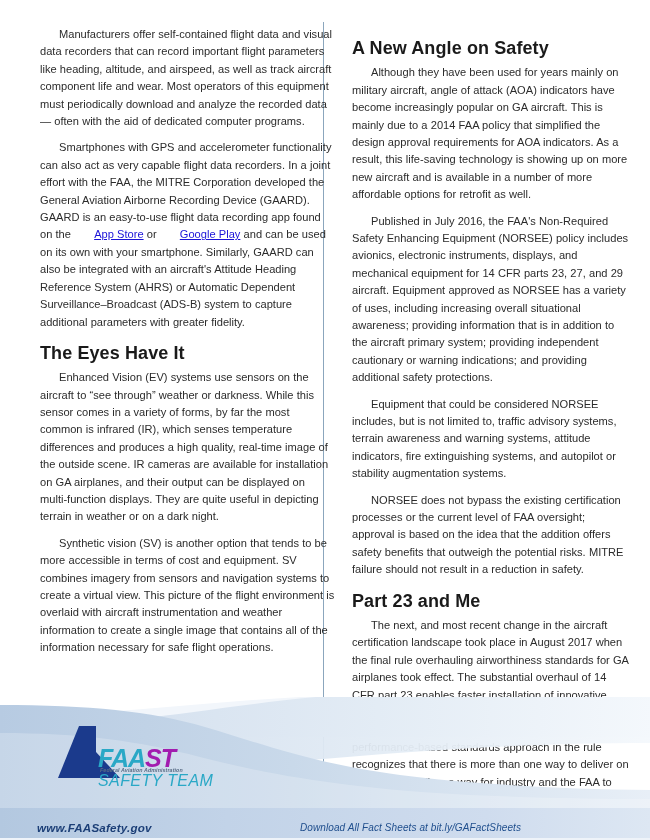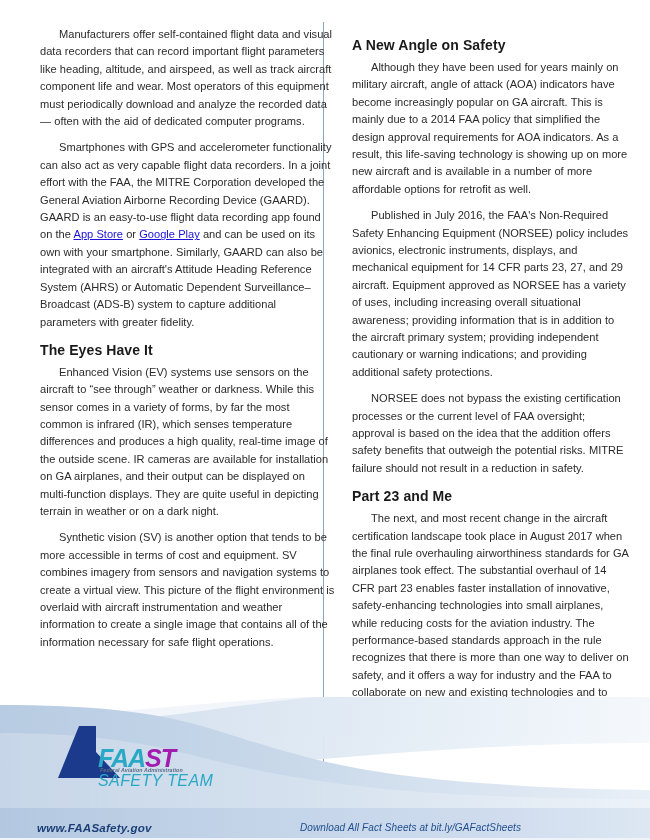--- a/index.html
+++ b/index.html
@@ -36,41 +36,42 @@
 
   
   #divider {
     position:absolute;
     left:323px; top:22px;
     width:1px; height:752px;
     background:#8ba6bd;
   }
 
   h2.sec {
-    font-size:14px;
+    font-size:18px;
     font-weight:bold;
     color:#1a1a1a;
     letter-spacing:.1px;
     margin:10px 0 4px 0;
     line-height:1.35;
   }
 
   p.body {
     font-size:11.1px;
     line-height:17.4px;
     color:#2b2b2b;
     text-indent:19px;
     margin:0 0 9px 0;
     text-align:left;
     word-spacing:.1px;
   }
 
   a.lnk {
     color:#1a12d8;
     text-decoration:underline;
+    margin-left:20px;
   }
 
   
   #footer {
     position:absolute;
     left:0; top:697px;
     width:650px; height:143px;
     overflow:hidden;
   }
 
@@ -153,20 +154,21 @@
         <p class="body">Manufacturers offer self-contained flight data and visual data recorders that can record important flight parameters like heading, altitude, and airspeed, as well as track aircraft component life and wear. Most operators of this equipment must periodically download and analyze the recorded data — often with the aid of dedicated computer programs.</p>
         <p class="body"><span>Smartphones with GPS and accelerometer functionality can also act as very capable flight data recorders. In a joint effort with the FAA, the MITRE Corporation developed the General Aviation Airborne Recording Device (GAARD). GAARD is an easy-to-use flight data recording app found on the </span><a class="lnk" href="#">App Store</a><span> or </span><a class="lnk" href="#">Google Play</a><span> and can be used on its own with your smartphone. Similarly, GAARD can also be integrated with an aircraft's Attitude Heading Reference System (AHRS) or Automatic Dependent Surveillance–Broadcast (ADS-B) system to capture additional parameters with greater fidelity.</span></p>
         <h2 class="sec">The Eyes Have It</h2>
         <p class="body">Enhanced Vision (EV) systems use sensors on the aircraft to “see through” weather or darkness. While this sensor comes in a variety of forms, by far the most common is infrared (IR), which senses temperature differences and produces a high quality, real-time image of the outside scene. IR cameras are available for installation on GA airplanes, and their output can be displayed on multi-function displays. They are quite useful in depicting terrain in weather or on a dark night.</p>
         <p class="body">Synthetic vision (SV) is another option that tends to be more accessible in terms of cost and equipment. SV combines imagery from sensors and navigation systems to create a virtual view. This picture of the flight environment is overlaid with aircraft instrumentation and weather information to create a single image that contains all of the information necessary for safe flight operations.</p>
       </div>
     <div class="col col-right" id="col-right">
         <h2 class="sec">A New Angle on Safety</h2>
         <p class="body">Although they have been used for years mainly on military aircraft, angle of attack (AOA) indicators have become increasingly popular on GA aircraft. This is mainly due to a 2014 FAA policy that simplified the design approval requirements for AOA indicators. As a result, this life-saving technology is showing up on more new aircraft and is available in a number of more affordable options for retrofit as well.</p>
         <p class="body">Published in July 2016, the FAA's Non-Required Safety Enhancing Equipment (NORSEE) policy includes avionics, electronic instruments, displays, and mechanical equipment for 14 CFR parts 23, 27, and 29 aircraft. Equipment approved as NORSEE has a variety of uses, including increasing overall situational awareness; providing information that is in addition to the aircraft primary system; providing independent cautionary or warning indications; and providing additional safety protections.</p>
+        <p class="body">Equipment that could be considered NORSEE includes, but is not limited to, traffic advisory systems, terrain awareness and warning systems, attitude indicators, fire extinguishing systems, and autopilot or stability augmentation systems.</p>
         <p class="body">NORSEE does not bypass the existing certification processes or the current level of FAA oversight; approval is based on the idea that the addition offers safety benefits that outweigh the potential risks. MITRE failure should not result in a reduction in safety.</p>
         <h2 class="sec">Part 23 and Me</h2>
         <p class="body">The next, and most recent change in the aircraft certification landscape took place in August 2017 when the final rule overhauling airworthiness standards for GA airplanes took effect. The substantial overhaul of 14 CFR part 23 enables faster installation of innovative, safety-enhancing technologies into small airplanes, while reducing costs for the aviation industry. The performance-based standards approach in the rule recognizes that there is more than one way to deliver on safety, and it offers a way for industry and the FAA to collaborate on new and existing technologies and to keep pace with evolving aviation designs and concepts.</p>
       </div>
   </div>
 
   <div id="footer">
     <svg width="650" height="143" viewBox="0 0 650 143" xmlns="http://www.w3.org/2000/svg">
       <defs>
         <linearGradient id="g1" x1="0" y1="0" x2="1" y2="0">

